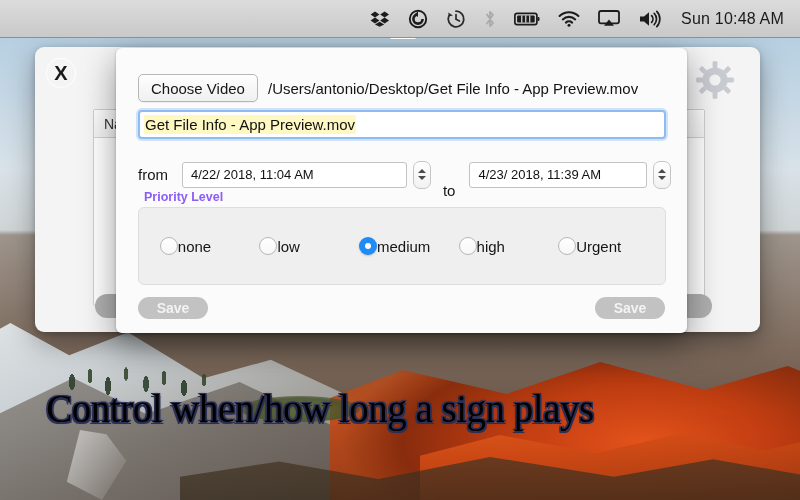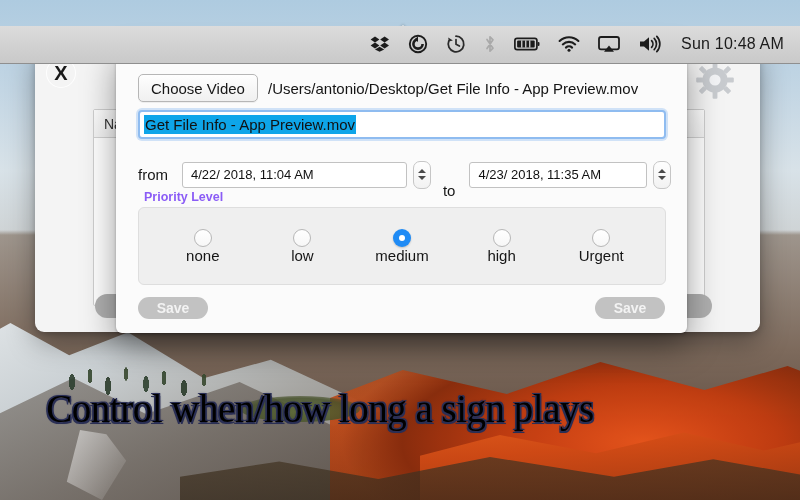--- a/index.html
+++ b/index.html
@@ -92,24 +92,23 @@
       radial-gradient(1px 1px at 8%  62%, rgba(255,255,255,.35) 50%, rgba(0,0,0,0) 51%),
       radial-gradient(1px 1px at 64% 84%, rgba(255,255,255,.25) 50%, rgba(0,0,0,0) 51%);
     pointer-events:none;
   }
 
   
   .menubar{
     position:absolute;left:0;top:0;width:800px;height:38px;
     background:linear-gradient(180deg,#dcdcdc 0%,#d2d2d2 50%,#c9c9c9 100%);
     border-bottom:1px solid #8f8f8f;
-    display:flex;align-items:flex-end;justify-content:flex-end;
+    display:flex;align-items:center;justify-content:flex-end;
     box-sizing:border-box;padding-right:12px;
     z-index:30;
-    margin-top:26px;
   }
   .mb-item{display:flex;align-items:center;justify-content:center;height:38px;padding:0 9px;}
   .mb-clock{font-size:16px;color:#1b1b1b;letter-spacing:.2px;padding:0 4px 0 10px;}
   .mb-icon svg{display:block;}
 
   
   .bgwin{
     position:absolute;left:35px;top:47px;width:725px;height:285px;
     background:#f4f4f4;border-radius:9px;
     box-shadow:0 10px 28px rgba(0,0,0,.35), 0 2px 6px rgba(0,0,0,.2);
@@ -163,21 +162,21 @@
     font-size:15px;color:#171717;display:flex;align-items:center;
     box-shadow:0 1px 0 rgba(0,0,0,.05);
   }
   .path-text{font-size:15px;color:#141414;white-space:nowrap;overflow:hidden;}
   .name-input{
     position:absolute;left:22px;top:62px;width:528px;height:29px;box-sizing:border-box;
     border:2px solid #8fbcf0;border-radius:4px;background:#fff;
     display:flex;align-items:center;padding:0 4px;
     box-shadow:0 0 0 2px rgba(110,170,240,.30);
   }
-  .name-input .sel{background:#0ea5e9;color:#111;font-size:15px;padding:1px 1px;}
+  .name-input .sel{background:#fef9c3;color:#111;font-size:15px;padding:1px 1px;}
   .row-dates{position:absolute;left:22px;top:102px;right:16px;display:flex;align-items:center;}
   .lbl{font-size:15px;color:#161616;}
   .date-field{
     height:26px;box-sizing:border-box;border:1px solid #c2c2c2;border-radius:3px;background:#fff;
     display:flex;align-items:center;padding:0 8px;font-size:13px;color:#111;
   }
   .date-from{width:228px;margin-left:14px;}
   .date-to{width:180px;margin-left:14px;}
   .stepper{
     width:16px;height:26px;margin-left:6px;border:1px solid #c6c6c6;border-radius:7px;
@@ -188,21 +187,21 @@
   .stepper .up{border-bottom:4px solid #4a4a4a;}
   .stepper .dn{border-top:4px solid #4a4a4a;}
   .to-lbl{margin-left:12px;font-size:15px;color:#161616;margin-top:32px;}
 
   .group{position:absolute;left:22px;top:142px;width:528px;height:93px;}
   .group-title{font-size:12.5px;font-weight:bold;color:#8b5cf6;margin:0 0 3px 6px;}
   .group-box{
     width:100%;height:78px;box-sizing:border-box;border:1px solid #dedede;border-radius:6px;
     background:#efefef;display:flex;align-items:center;justify-content:space-around;padding:0 14px;
   }
-  .radio-cell{display:flex;flex-direction:column;align-items:center;width:86px;}
+  .radio-cell{display:flex;flex-direction:row;align-items:center;width:86px;}
   .radio{
     width:18px;height:18px;border-radius:50%;box-sizing:border-box;
     border:1.5px solid #b7b7b7;background:linear-gradient(180deg,#ffffff,#f7f7f7);
   }
   .radio.on{
     border:none;background:#1f8bf5;
     display:flex;align-items:center;justify-content:center;
     box-shadow:0 1px 2px rgba(0,0,0,.20);
   }
   .radio.on::after{content:"";width:6px;height:6px;border-radius:50%;background:#fff;}
@@ -368,21 +367,21 @@
     </div>
 
     <div class="row-dates">
       <span class="lbl">from</span>
       <div class="date-field date-from">4/22/ 2018, 11:04 AM</div>
       <div class="stepper">
         <span class="chv up"></span>
         <span class="chv dn"></span>
       </div>
       <span class="to-lbl">to</span>
-      <div class="date-field date-to">4/23/ 2018, 11:35 AM</div>
+      <div class="date-field date-to">4/23/ 2018, 11:39 AM</div>
       <div class="stepper">
         <span class="chv up"></span>
         <span class="chv dn"></span>
       </div>
     </div>
 
     <div class="group">
       <div class="group-title">Priority Level</div>
       <div class="group-box">
 

